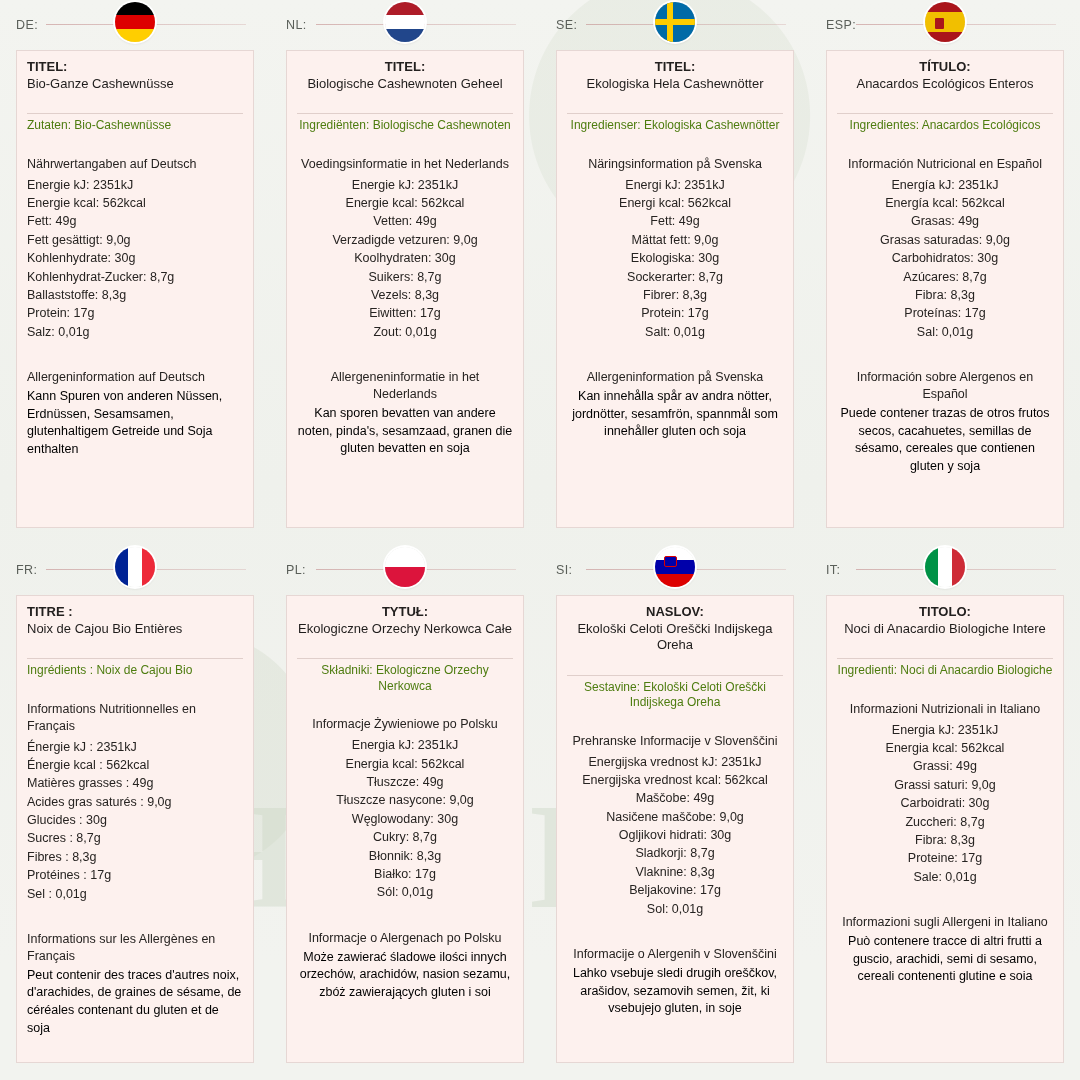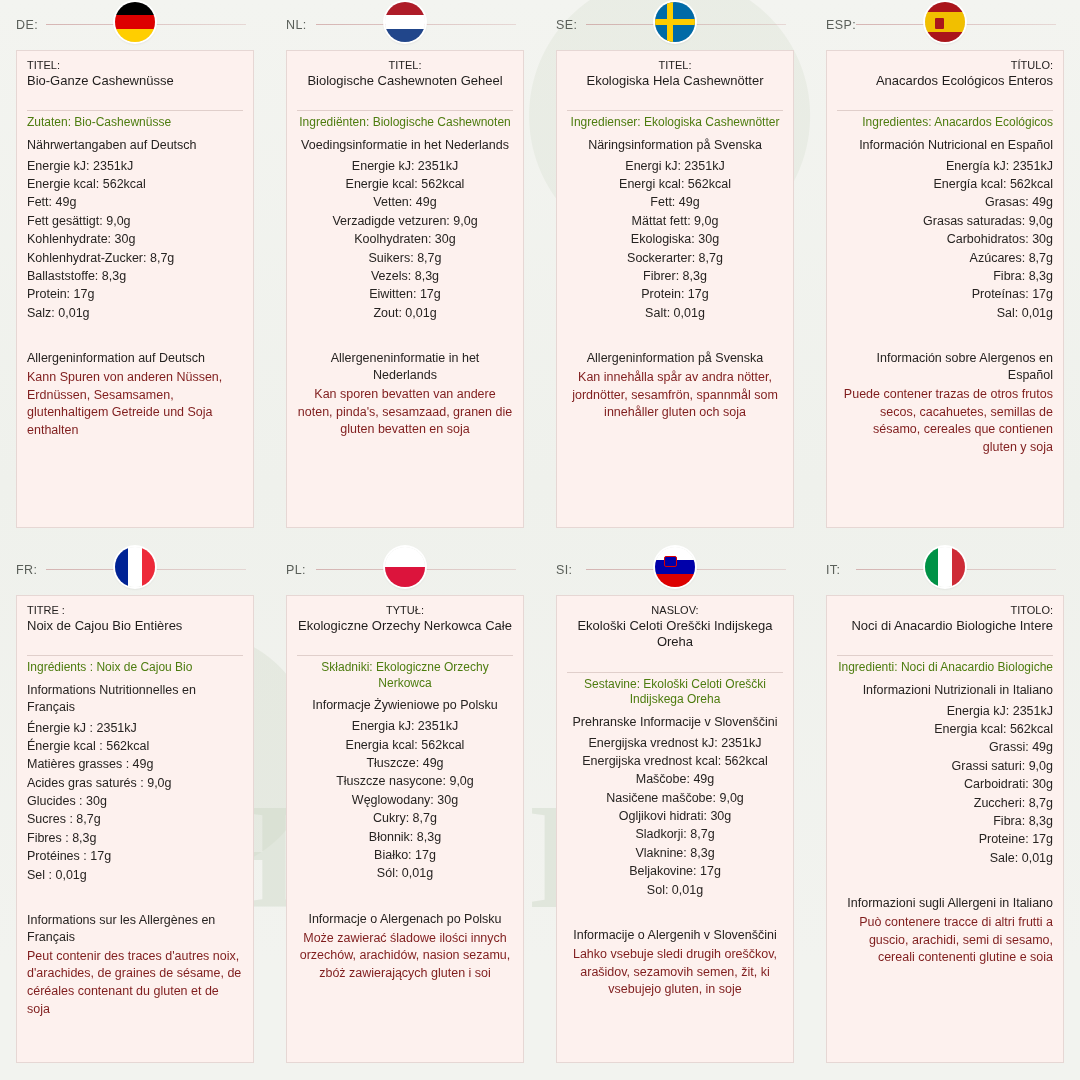--- a/index.html
+++ b/index.html
@@ -88,69 +88,70 @@
     position: relative;
     box-sizing: border-box;
     background: #fdf1ee;
     border: 1px solid #e6d7d4;
     height: 478px;
     padding: 8px 10px 10px 10px;
     overflow: hidden;
   }
   .cell.row2 .card { height: 468px; }
   .title-label {
-    font-size: 11px;
-    font-weight: normal;
+    font-size: 13px;
+    font-weight: bold;
     color: #23201f;
     margin-bottom: 2px;
   }
   .title-value {
     font-size: 13px;
     color: #1f1d1c;
     line-height: 1.25;
     border-bottom: 1px solid #e0cfcb;
     padding-bottom: 21px;
     margin-bottom: 4px;
   }
   .ingredients {
     font-size: 12px;
     color: #4d7c0f;
     line-height: 1.3;
     padding-bottom: 6px;
   }
   .block-title {
     font-size: 12.5px;
     color: #262321;
+    margin-top: 16px;
     line-height: 1.35;
   }
   .nutri-list {
     margin: 3px 0 0 0;
     padding: 0;
     list-style: none;
   }
   .nutri-list li {
     font-size: 12.5px;
     color: #262321;
     line-height: 1.47;
   }
   .allergen-title {
     font-size: 12.5px;
     color: #262321;
     margin-top: 28px;
     line-height: 1.35;
   }
   .allergen-text {
     font-size: 12.5px;
-    color: #7f1d1d;
+    color: #000000;
     line-height: 1.42;
     margin-top: 2px;
   }
   .align-left { text-align: left; }
   .align-center { text-align: center; }
-  .align-right { text-align: right; }
+  .align-right { text-align: center; }
 </style>
 </head>
 <body>
 
 <div id="root">
   <div class="watermark">WHOLE</div>
   <div class="grid" id="grid">
       <div class="cell">
         <div class="header">
           <div class="hline"></div>

